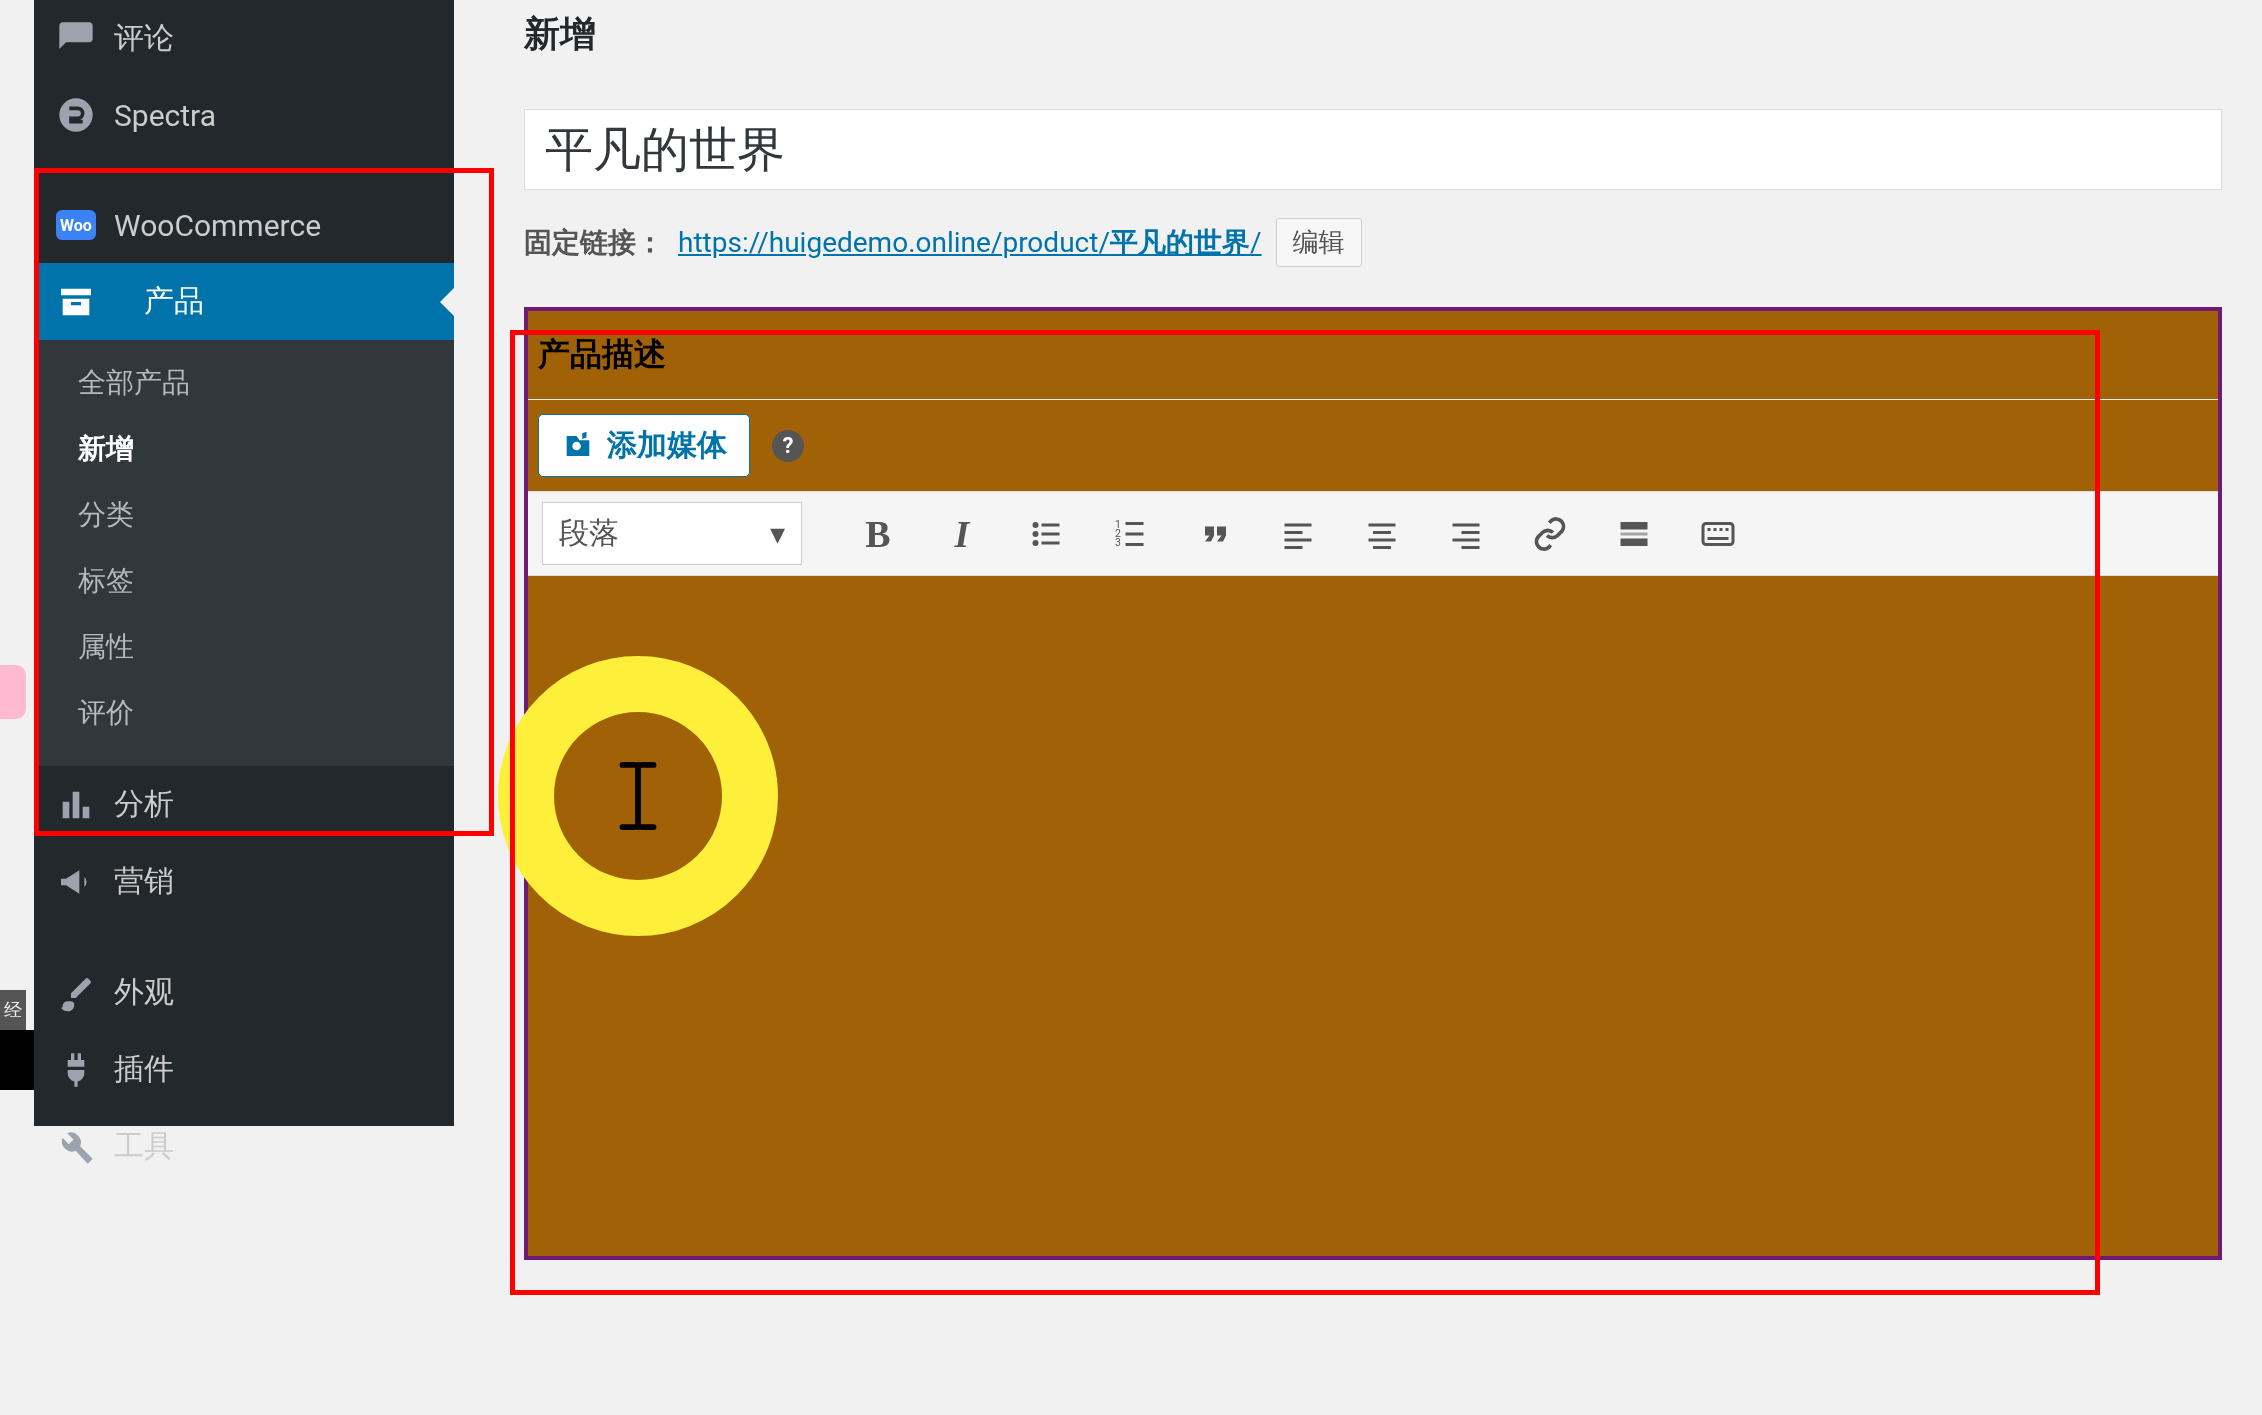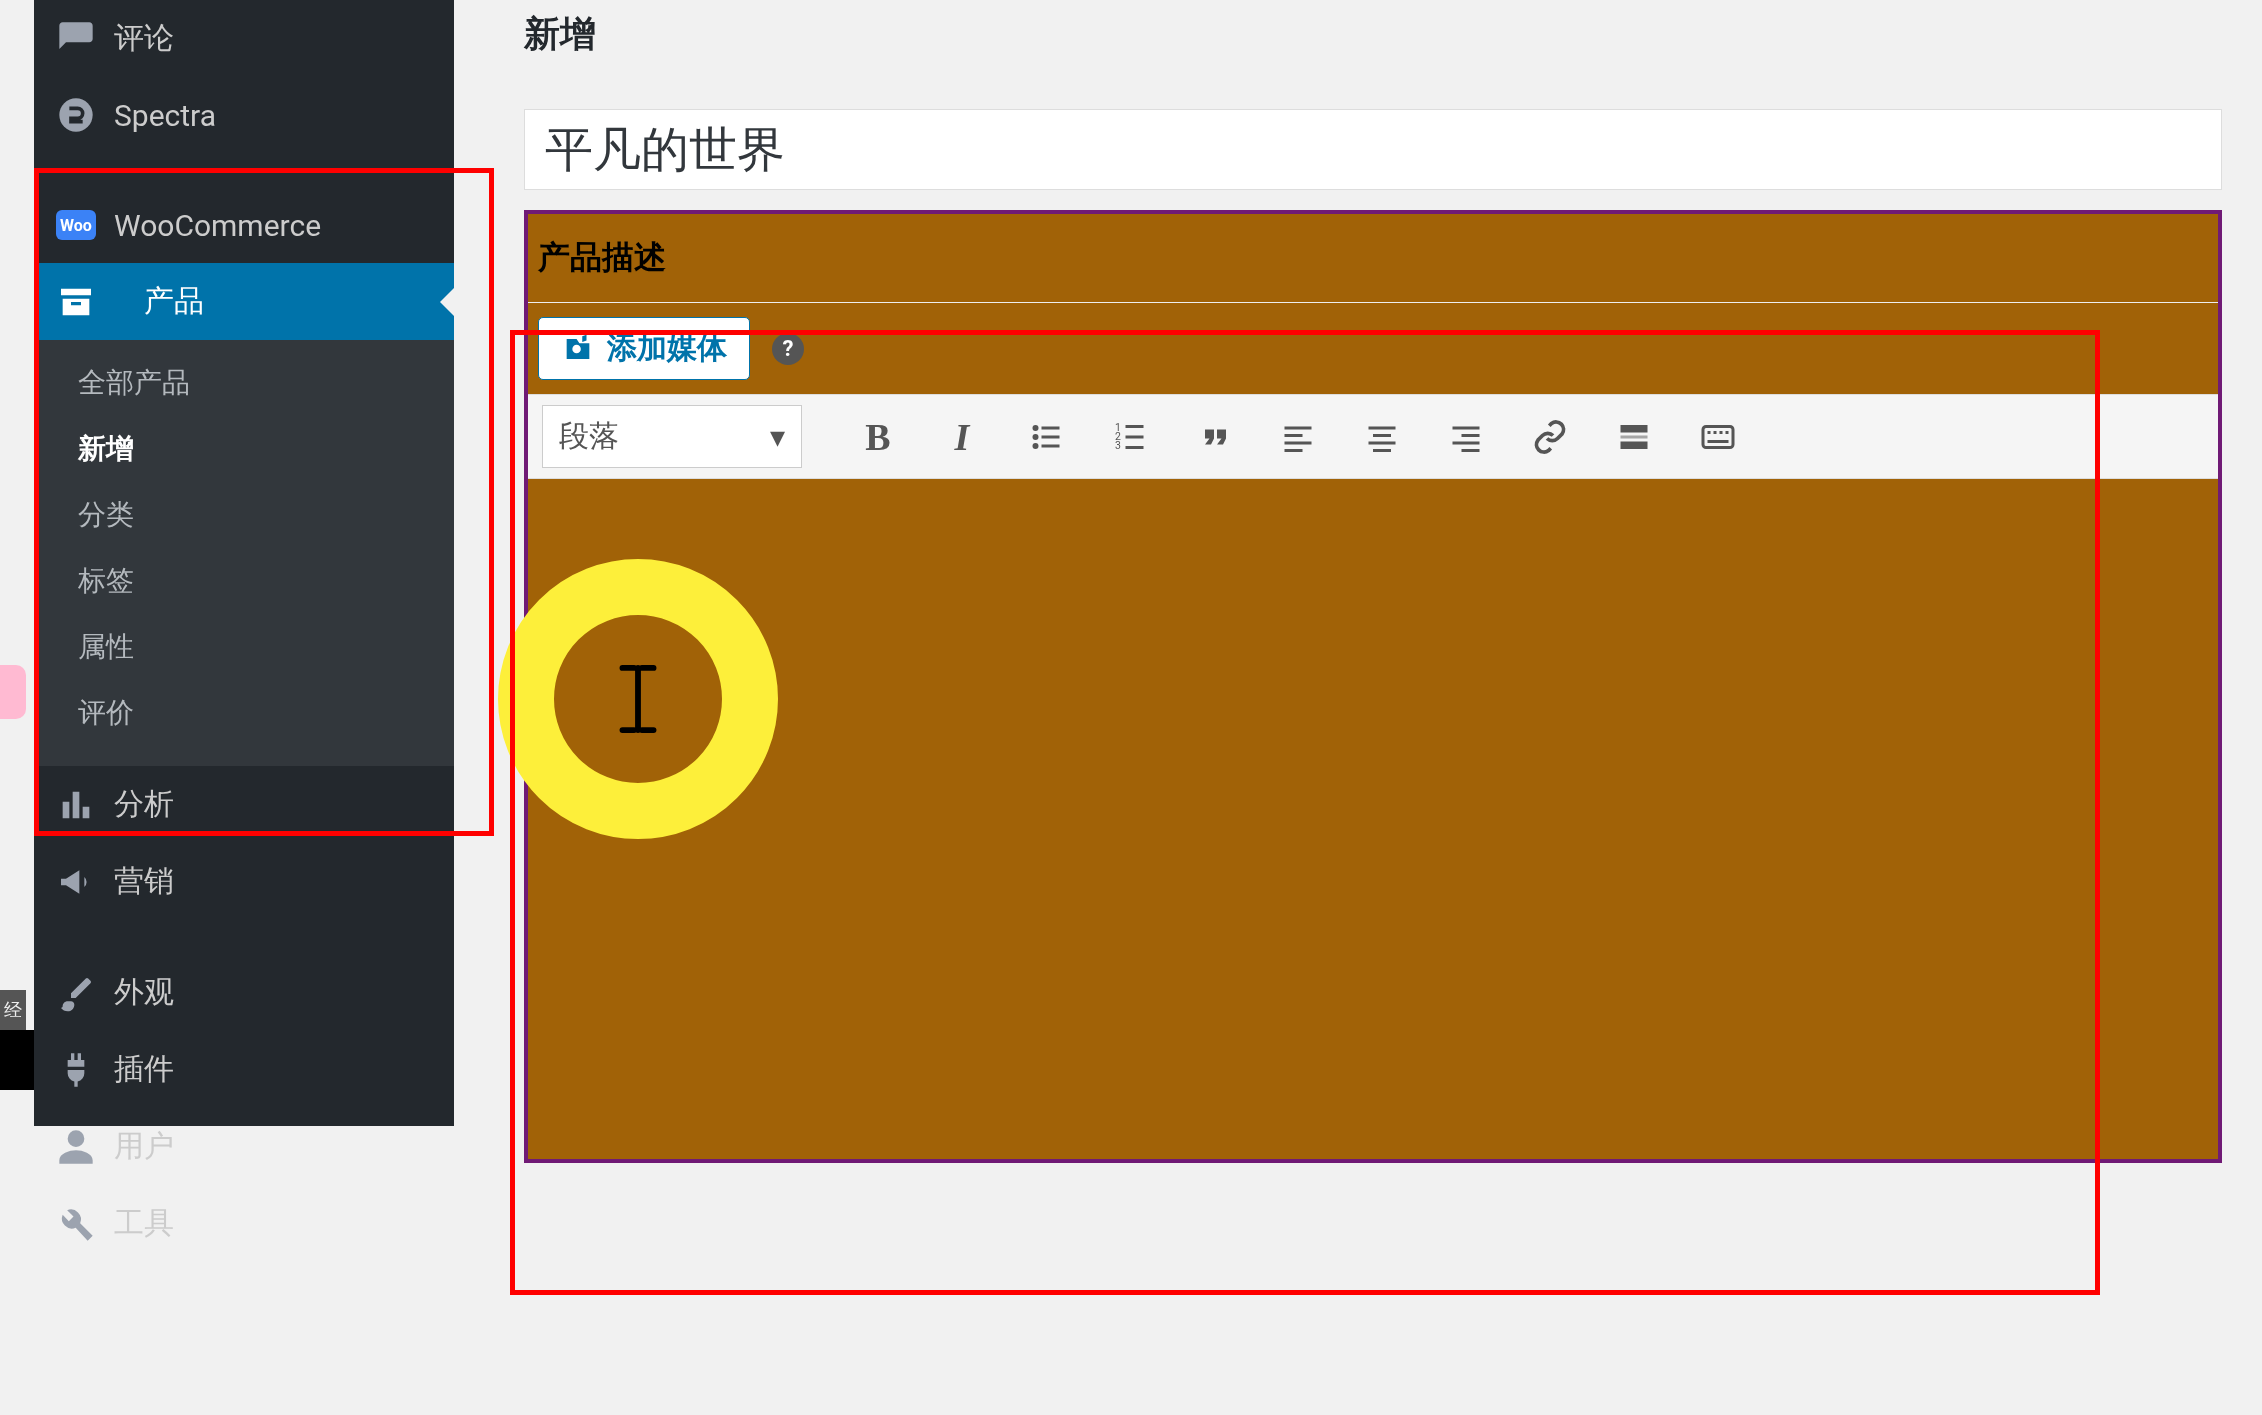--- a/index.html
+++ b/index.html
@@ -347,46 +347,45 @@
 
   <div class="sidebar-item top-level">
     <span class="icon-box">
       <svg viewBox="0 0 24 24">
           <path d="M9 2v4H7v4h10V6h-2V2h-2v4h-2V2H9zM7 12v2a5 5 0 004 4.9V22h2v-3.1A5 5 0 0017 14v-2H7z"></path>
         </svg>
     </span>
     <span>插件</span>
   </div>
 
-  <div class="sidebar-item top-level">
-    <span class="icon-box">
-      <svg viewBox="0 0 24 24">
-          <path d="M12 12a5 5 0 100-10 5 5 0 000 10zm0 2c-4 0-10 2-10 6v2h20v-2c0-4-6-6-10-6z"></path>
-        </svg>
-    </span>
-    <span>用户</span>
-  </div>
 
   <div class="sidebar-item top-level">
     <span class="icon-box">
       <svg viewBox="0 0 24 24">
           <path d="M22 19l-7.5-7.5a6 6 0 00-7.8-7.8l3.8 3.8-2.8 2.8L4 6.5a6 6 0 007.8 7.8L19 22l3-3z"></path>
         </svg>
     </span>
     <span>工具</span>
   </div>
 </div>
 
 <div class="red-box-sidebar"></div>
 
 <div class="content">
   <div class="page-heading">新增</div>
 
   <input class="title-input" type="text" value="平凡的世界" style="">
 
+  <div class="permalink-row">
+    <span class="permalink-label">固定链接：</span>
+    <a href="#" class="permalink-url">
+      <span>https://huigedemo.online/product/</span><span class="slug">平凡的世界</span><span>/</span>
+    </a>
+    <button class="permalink-edit">编辑</button>
+  </div>
 
   <div class="editor-box">
     <div class="editor-header">产品描述</div>
 
     <div class="media-row">
       <button class="add-media-btn">
         <svg viewBox="0 0 24 24">
             <path d="M4 5h7l2 3h7v11H4V5zm4 7a3 3 0 106 0 3 3 0 00-6 0z"></path>
             <path d="M15 3v4l3-1V2l-3 1z"></path>
           </svg>

